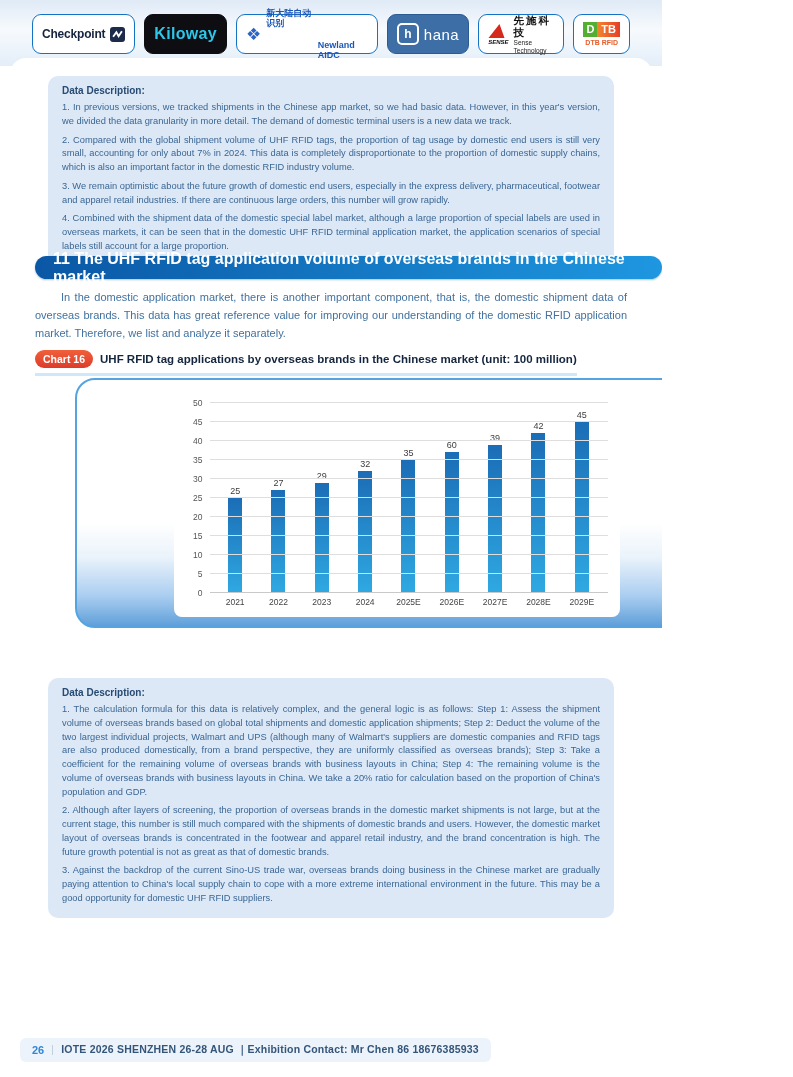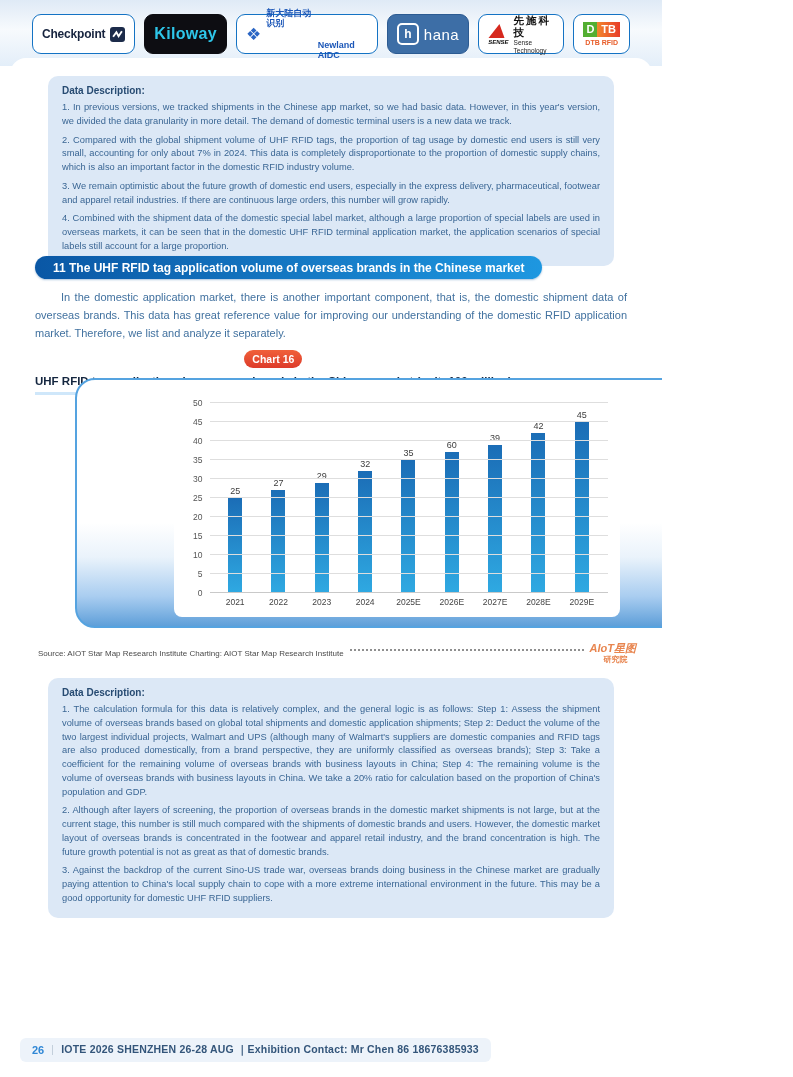--- a/index.html
+++ b/index.html
@@ -45,27 +45,27 @@
   
   .dd-box{position:absolute;left:48px;right:48px;background:#dce8f6;border-radius:10px;
           padding:9px 14px 7px 14px;box-sizing:border-box;color:#3a6694;}
   .dd-box h4{margin:0 0 5px 0;font-size:10px;color:#274b72;}
   .dd-box p{margin:0 0 5px 0;font-size:9.3px;line-height:1.48;text-align:justify;}
   .dd1{top:76px;}
   .dd2{top:678px;}
   
   .section-pill{position:absolute;top:256px;left:35px;height:23px;border-radius:12px;
                 background:linear-gradient(90deg,#0a57a5,#1e97e0);color:#fff;font-weight:bold;
-                font-size:12px;display:inline-flex;align-items:center;padding:0 18px;
+                font-size:16px;display:inline-flex;align-items:center;padding:0 18px;
                 box-shadow:0 1px 2px rgba(20,90,160,0.35);}
   .intro{position:absolute;top:289px;left:35px;right:35px;font-size:11px;line-height:1.62;
          color:#41719f;text-align:justify;text-indent:26px;margin:0;}
   
   .chart-title-row{position:absolute;top:350px;left:35px;display:inline-flex;align-items:center;
-                   gap:7px;padding-bottom:5px;border-bottom:3px solid #cfe7fa;flex-direction:column;}
+                   gap:7px;padding-bottom:5px;border-bottom:3px solid #cfe7fa;}
   .chart-badge{background:linear-gradient(180deg,#f0603a,#dd3b2a);color:#fff;font-weight:bold;
                font-size:10.5px;border-radius:10px;padding:3px 8px;}
   .chart-title{font-size:11.5px;font-weight:bold;color:#14263f;}
   
   .chart-panel{position:absolute;top:378px;left:75px;width:643px;height:250px;box-sizing:border-box;
                border:2px solid #55a3e0;border-radius:20px;overflow:hidden;
                background:linear-gradient(180deg,#ffffff 0%,#ffffff 58%,#eaf3fb 72%,#a9cdf0 88%,#5f9fd9 100%);}
   .chart-inner{position:absolute;left:50%;transform:translateX(-50%);top:11px;width:446px;height:226px;
                background:#fff;border-radius:8px;box-sizing:border-box;
                padding:12px 12px 6px 6px;display:flex;flex-direction:column;}
@@ -241,28 +241,20 @@
           <span class="xlabel">2024</span>
           <span class="xlabel">2025E</span>
           <span class="xlabel">2026E</span>
           <span class="xlabel">2027E</span>
           <span class="xlabel">2028E</span>
           <span class="xlabel">2029E</span>
         </div>
     </div>
   </div>
 
-  <div class="source-row">
-    <span class="source-text">Source: AIOT Star Map Research Institute  Charting: AIOT Star Map Research Institute</span>
-    <span class="dots"></span>
-    <span class="aiot-logo">
-      <span class="aiot-l1">AIoT星图</span>
-      <span class="aiot-l2">研究院</span>
-    </span>
-  </div>
 
   <div class="dd-box dd2">
     <h4>Data Description:</h4>
     <p>1. The calculation formula for this data is relatively complex, and the general logic is as follows: Step 1: Assess the shipment volume of overseas brands based on global total shipments and domestic application shipments; Step 2: Deduct the volume of the two largest individual projects, Walmart and UPS (although many of Walmart's suppliers are domestic companies and RFID tags are also produced domestically, from a brand perspective, they are uniformly classified as overseas brands); Step 3: Take a coefficient for the remaining volume of overseas brands with business layouts in China; Step 4: The remaining volume is the volume of overseas brands with business layouts in China. We take a 20% ratio for calculation based on the proportion of China's population and GDP.</p>
     <p>2. Although after layers of screening, the proportion of overseas brands in the domestic market shipments is not large, but at the current stage, this number is still much compared with the shipments of domestic brands and users. However, the domestic market layout of overseas brands is concentrated in the footwear and apparel retail industry, and the brand concentration is high. The future growth potential is not as great as that of domestic brands.</p>
     <p>3. Against the backdrop of the current Sino-US trade war, overseas brands doing business in the Chinese market are gradually paying attention to China's local supply chain to cope with a more extreme international environment in the future. This may be a good opportunity for domestic UHF RFID suppliers.</p>
   </div>
 
   <div class="footer">
     <span class="page-num">26</span>

